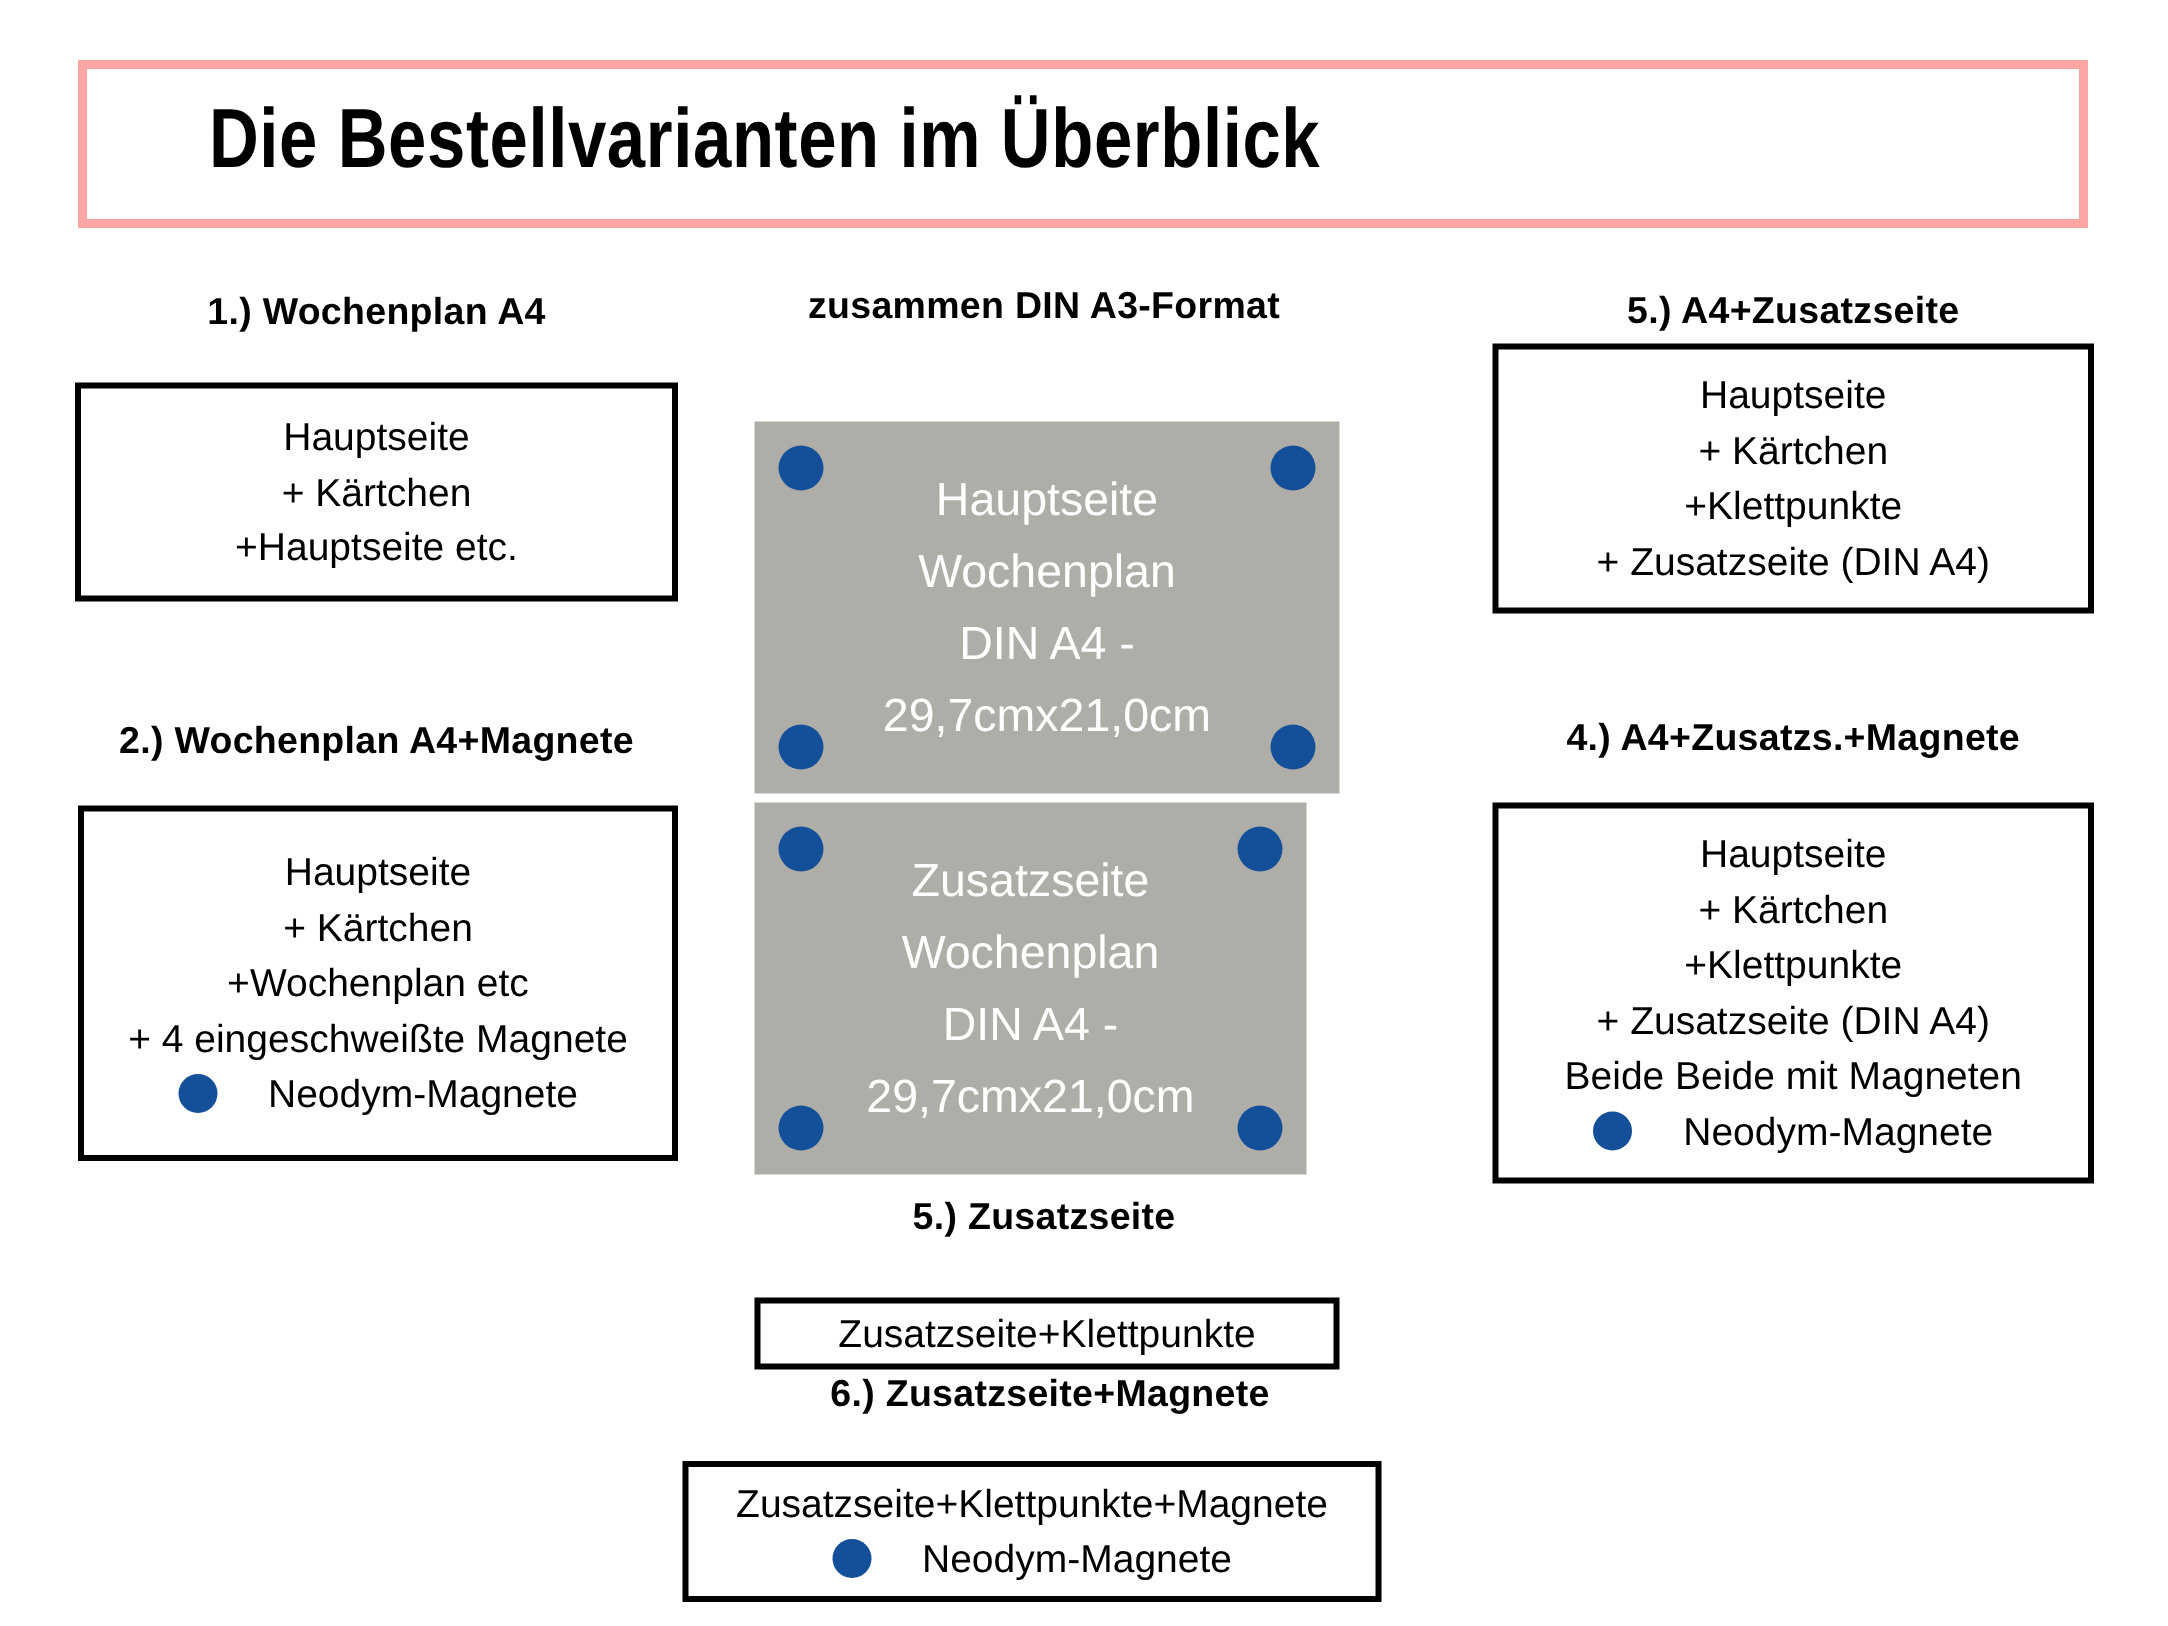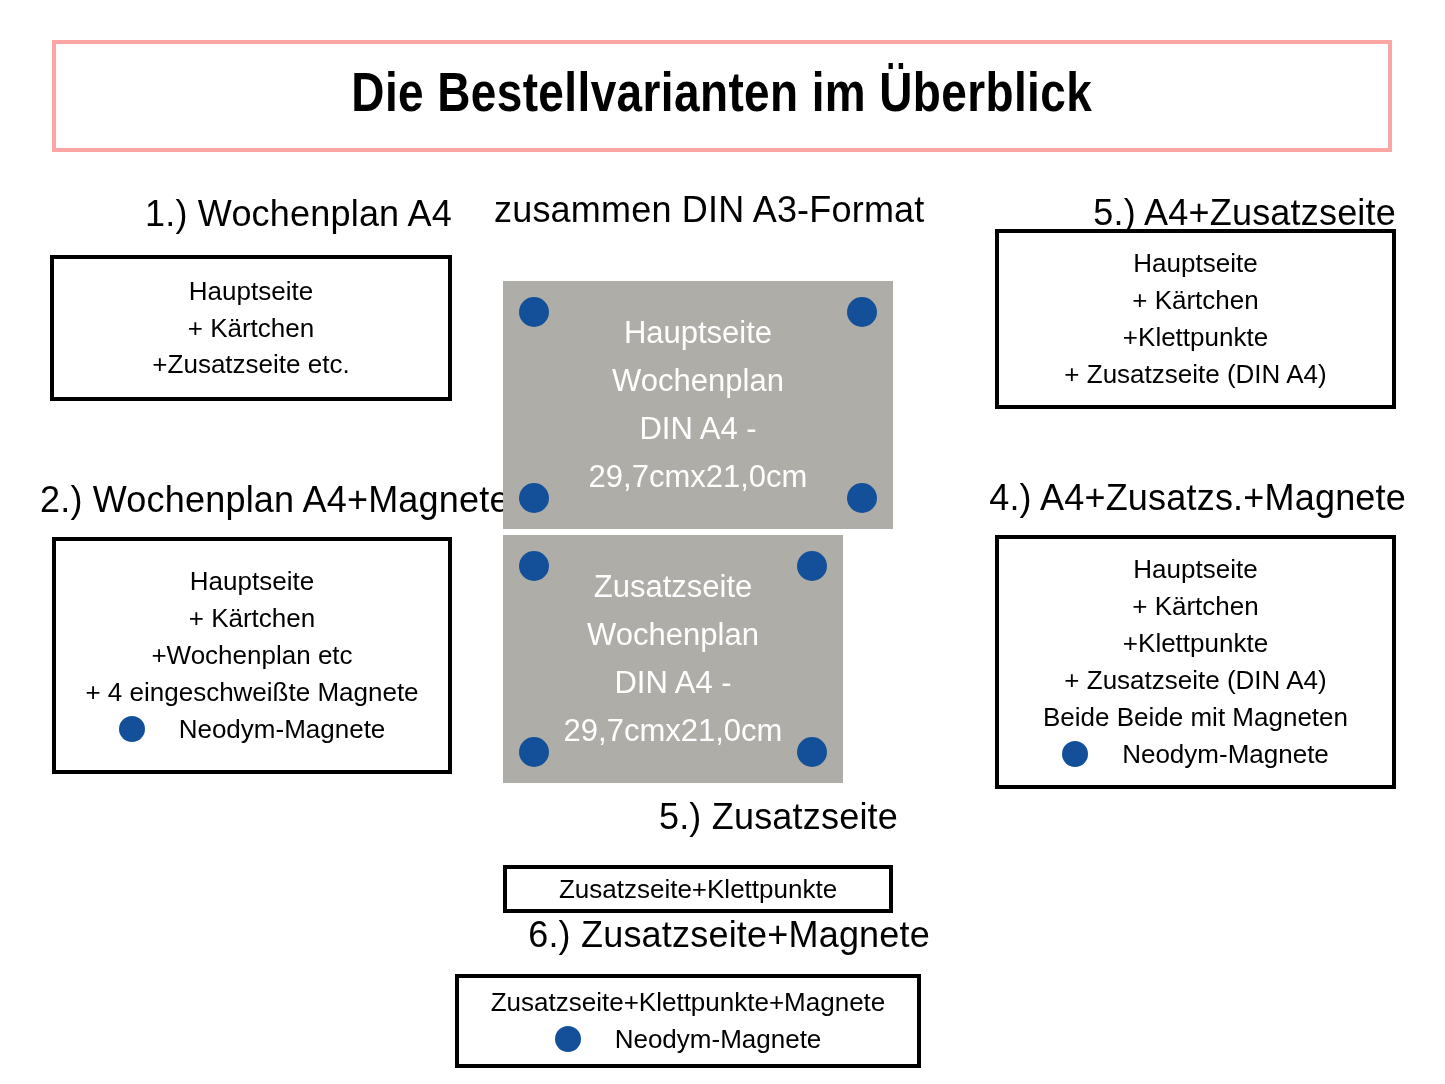--- a/index.html
+++ b/index.html
@@ -17,44 +17,43 @@
     -webkit-font-smoothing: antialiased;
   }
 
   
   #title-banner {
     position: absolute;
     left: 52px;
     top: 40px;
     width: 1340px;
     height: 112px;
-    border: 4px solid #fca5a5;
+    border: 6px solid #fca5a5;
     box-sizing: border-box;
     background: #ffffff;
     display: flex;
     align-items: center;
-    justify-content: center;
   }
   #title-text {
     font-size: 56px;
     font-weight: 700;
     letter-spacing: 0.5px;
     transform: scaleX(0.82);
     transform-origin: center center;
     white-space: nowrap;
     line-height: 1;
     padding-bottom: 8px;
   }
 
   
   .caption {
     position: absolute;
-    text-align: right;
-    font-size: 36px;
-    font-weight: 400;
+    text-align: center;
+    font-size: 25px;
+    font-weight: 700;
     line-height: 1.12;
     white-space: nowrap;
     letter-spacing: 0.2px;
   }
 
   
   .opt-box {
     position: absolute;
     border: 4px solid #000000;
     box-sizing: border-box;
@@ -120,21 +119,21 @@
 
   
   #caption-1 { left: 50px;  top: 194px; width: 402px; }
   #box-1     { left: 50px;  top: 255px; width: 402px; height: 146px; }
 
   #caption-2 { left: 40px;  top: 480px; width: 422px; }
   #box-2     { left: 52px;  top: 537px; width: 400px; height: 237px; }
 
   #caption-center { left: 494px; top: 190px; width: 404px; }
   #page-main      { left: 503px; top: 281px; width: 390px; height: 248px; }
-  #page-extra     { left: 503px; top: 535px; width: 340px; height: 248px; }
+  #page-extra     { left: 503px; top: 535px; width: 368px; height: 248px; }
 
   #caption-3 { left: 995px;  top: 193px; width: 401px; }
   #box-3     { left: 995px;  top: 229px; width: 401px; height: 180px; }
 
   #caption-4 { left: 985px;  top: 478px; width: 421px; }
   #box-4     { left: 995px;  top: 535px; width: 401px; height: 254px; }
 
   #caption-5 { left: 494px;  top: 797px; width: 404px; }
   #box-5     { left: 503px;  top: 865px; width: 390px; height: 48px; }
 
@@ -145,21 +144,21 @@
 <body>
 
 <div id="title-banner">
   <div id="title-text">Die Bestellvarianten im Überblick</div>
 </div>
 
 <div class="caption" id="caption-1">1.) Wochenplan A4</div>
 <div class="opt-box" id="box-1">
   <div class="opt-line">Hauptseite</div>
   <div class="opt-line">+ Kärtchen</div>
-  <div class="opt-line">+Zusatzseite etc.</div>
+  <div class="opt-line">+Hauptseite etc.</div>
 </div>
 
 <div class="caption" id="caption-2">2.) Wochenplan A4+Magnete</div>
 <div class="opt-box" id="box-2">
   <div class="opt-line">Hauptseite</div>
   <div class="opt-line">+ Kärtchen</div>
   <div class="opt-line">+Wochenplan etc</div>
   <div class="opt-line">+ 4 eingeschweißte Magnete</div>
   <div class="opt-line with-dot">
     <span class="legend-dot"></span>

